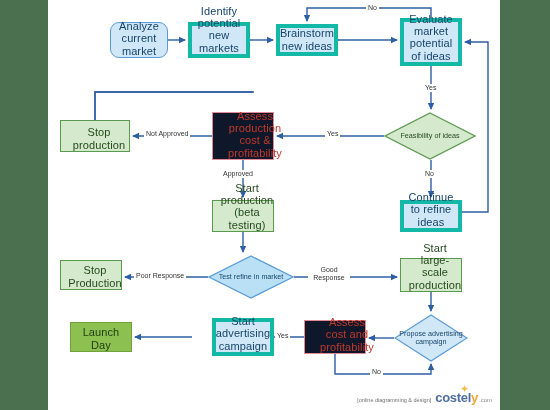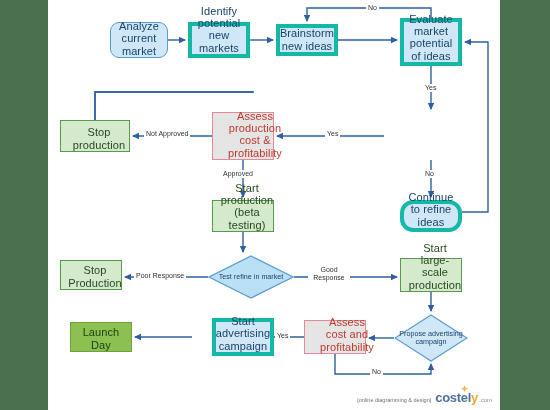--- a/index.html
+++ b/index.html
@@ -27,21 +27,21 @@
     font-size:11px;
     letter-spacing:.1px;
     z-index:3;
   }
   .node span{display:block;padding:0 2px;}
 
   .n-blue{background:#cfe7f7;border:4px solid #14b8a6;color:#17446b;}
   .n-blue-round{background:#cfe7f7;border:1px solid #5b9bd5;color:#17446b;border-radius:9px;}
   .n-green{background:#d5e9cd;border:1px solid #5a9a4e;color:#254a1e;padding-left:8px;}
   .n-green-dark{background:#8cc152;border:1px solid #6fa23c;color:#1e3b10;}
-  .n-pink{background:#e5e5e5;border:1px solid #e48a96;color:#c0392b;padding-left:24px;}
+  .n-pink{background:#0f172a;border:1px solid #e48a96;color:#c0392b;padding-left:24px;}
 
   .diamond{
     position:absolute;
     display:flex;align-items:center;justify-content:center;
     text-align:center;font-size:7.2px;line-height:1.12;
     z-index:3;
   }
   .diamond .dshape{position:absolute;left:0;top:0;width:100%;height:100%;}
   .diamond .dtext{position:relative;z-index:2;padding:0 4px;}
   .d-blue .dtext{color:#17446b;}
@@ -155,26 +155,32 @@
     </div>
 
     <div class="node n-green" style="left:12px;top:120px;width:70px;height:32px;">
       <span>Stop production</span>
     </div>
 
     <div class="node n-pink" style="left:164px;top:112px;width:62px;height:48px;">
       <span>Assess production cost &amp; profitability</span>
     </div>
 
+    <div class="diamond d-green" style="left:336px;top:112px;width:92px;height:48px;">
+      <svg class="dshape" viewBox="0 0 92 48" preserveAspectRatio="none">
+        <polygon points="46,1 91,24 46,47 1,24" fill="#d5e9cd" stroke="#5a9a4e" stroke-width="1.2"></polygon>
+      </svg>
+      <span class="dtext">Feasibility of ideas</span>
+    </div>
 
     <div class="node n-green" style="left:164px;top:200px;width:62px;height:32px;">
       <span>Start production (beta testing)</span>
     </div>
 
-    <div class="node n-blue" style="left:352px;top:200px;width:62px;height:32px;border-radius:13px;">
+    <div class="node n-blue" style="left:352px;top:200px;width:62px;height:32px;">
       <span>Continue to refine ideas</span>
     </div>
 
     <div class="node n-green" style="left:12px;top:260px;width:62px;height:30px;">
       <span>Stop Production</span>
     </div>
 
     <div class="diamond d-blue" style="left:160px;top:255px;width:86px;height:44px;">
       <svg class="dshape" viewBox="0 0 86 44" preserveAspectRatio="none">
         <polygon points="43,1 85,22 43,43 1,22" fill="#b9e0f5" stroke="#5b9bd5" stroke-width="1.2"></polygon>

